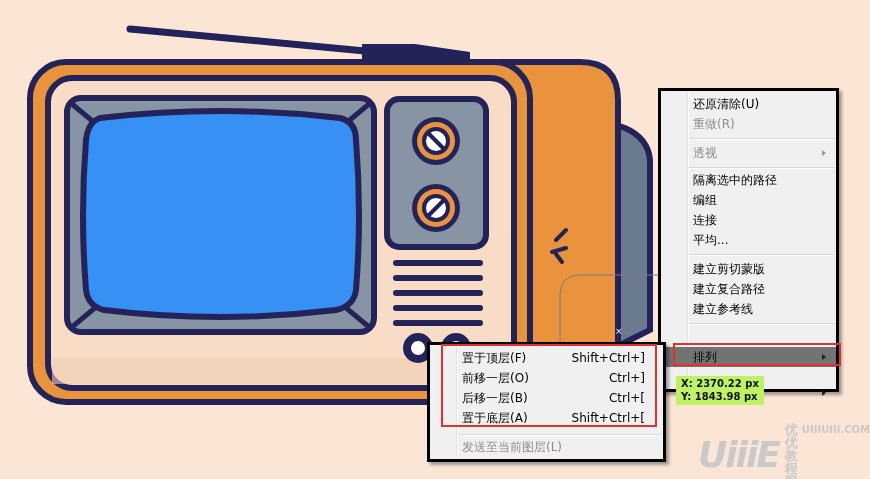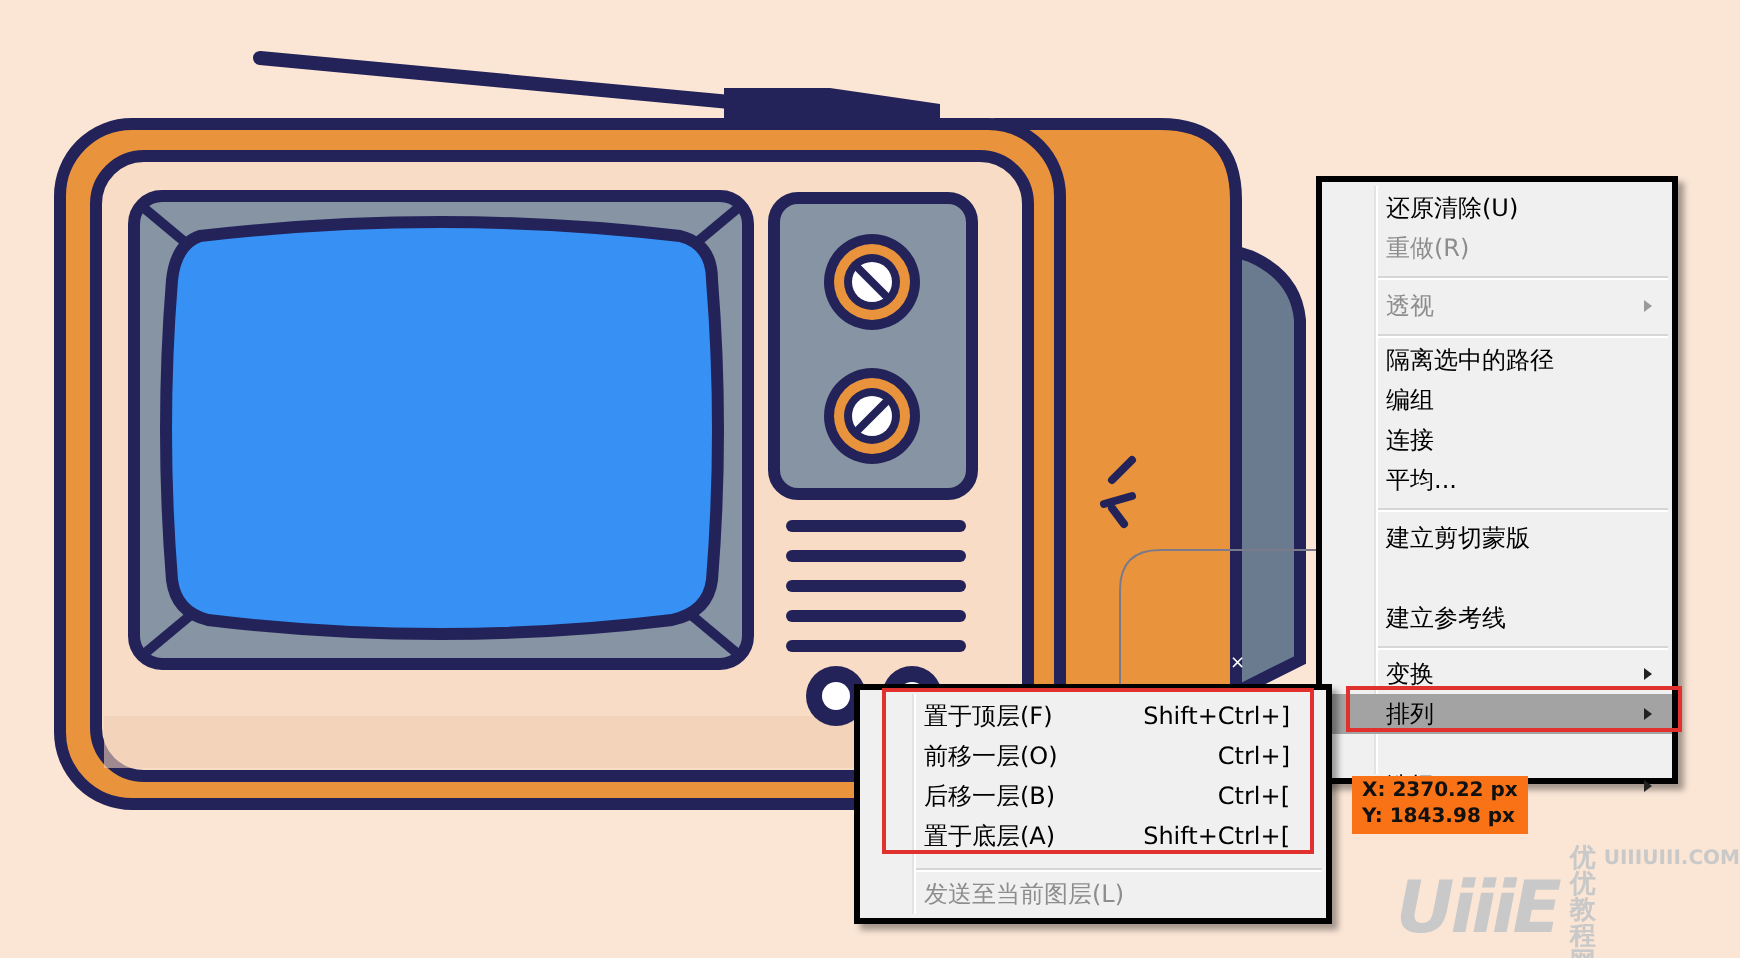--- a/index.html
+++ b/index.html
@@ -39,22 +39,22 @@
     }
     .menu .gutter {
       position: absolute; left: 26px; top: 2px; bottom: 2px;
       border-left: 1px solid #e2e2e2; border-right: 1px solid #fff;
     }
     .menu .shortcut { position: absolute; right: 18px; top: 0; }
     .highlight {
       position: absolute; border: 2px solid #e0312f; box-sizing: border-box;
     }
     .coords {
-      position: absolute; left: 676px; top: 388px;
-      background: #f97316; color: #111;
+      position: absolute; left: 676px; top: 376px;
+      background: #bef264; color: #111;
       font-size: 10px; line-height: 13px; padding: 1px 5px 2px 5px;
       font-weight: bold;
     }
     .watermark {
       position: absolute; left: 698px; top: 440px; height: 30px;
       display: flex; align-items: center;
     }
     .wm-logo {
       font-family: "DejaVu Sans", sans-serif; font-weight: bold; font-style: italic;
       font-size: 36px; color: #c9c9c9; letter-spacing: -2px; line-height: 28px;
@@ -157,29 +157,28 @@
   <div class="item" style="top:119px;">
     <span>连接</span>
   </div>
   <div class="item" style="top:139px;">
     <span>平均...</span>
   </div>
   <div class="sep" style="top:163px;"></div>
   <div class="item" style="top:168px;">
     <span>建立剪切蒙版</span>
   </div>
+  <div class="item" style="top:188px;">
+    <span>建立复合路径</span>
+  </div>
   <div class="item" style="top:208px;">
     <span>建立参考线</span>
   </div>
   <div class="sep" style="top:232px;"></div>
-  <div class="item" style="top:236px;">
-    <span>变换</span>
-    <span class="arrow"></span>
-  </div>
-  <div class="item" style="top:256px; background:#a3a3a3;">
+  <div class="item" style="top:256px; background:#737373;">
     <span>排列</span>
     <span class="arrow"></span>
   </div>
   <div class="item" style="top:276px;margin-top:16px;">
     <span>选择</span>
     <span class="arrow"></span>
   </div>
 </div>
 
 <div class="highlight" style="left:673px; top:343px; width:168px; height:23px;"></div>

